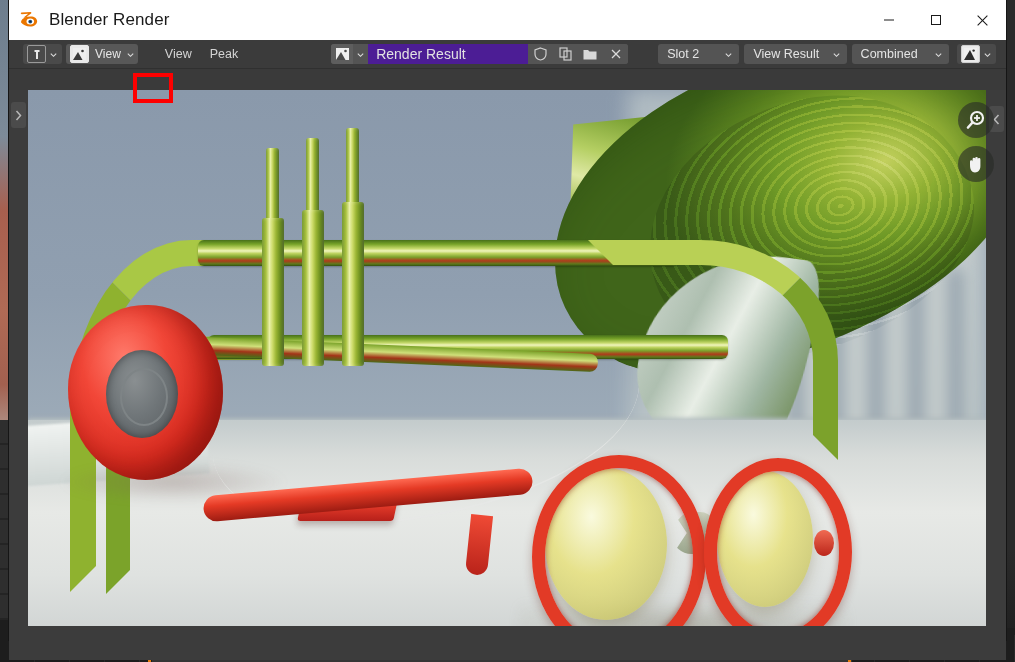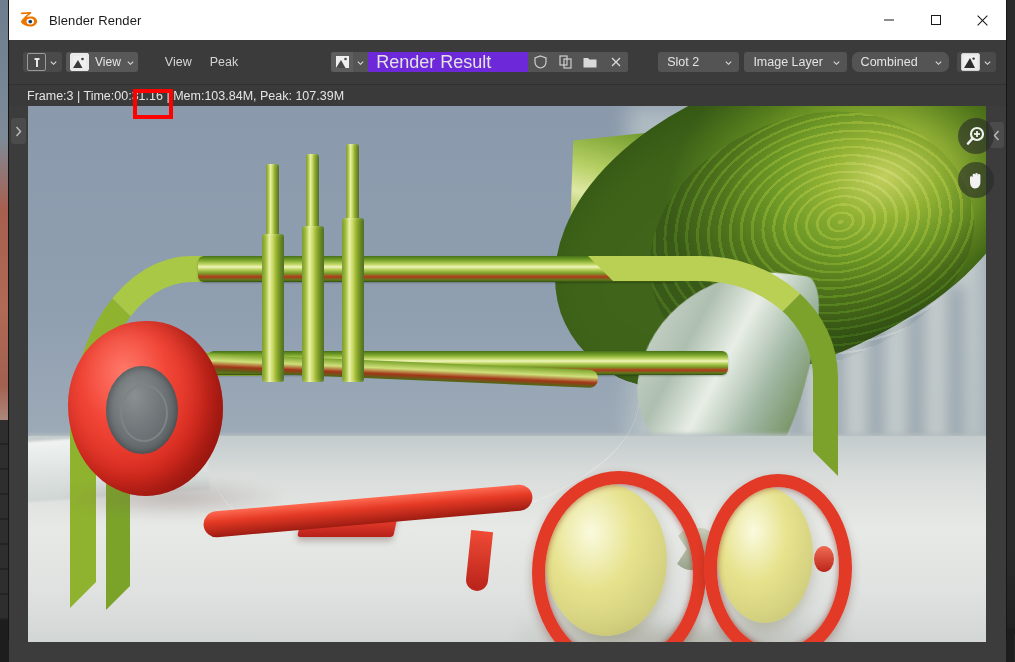--- a/index.html
+++ b/index.html
@@ -56,34 +56,34 @@
     box-shadow: 0 0 0 1px #151515;
   }
 
   
   #titlebar {
     position: relative; height: 40px; background: #ffffff;
     display: flex; align-items: center;
   }
   .blender-logo { width: 22px; height: 22px; margin-left: 9px; flex: none; }
   #title-text {
-    margin-left: 9px; font-size: 13px; color: #1a1a1a;
+    margin-left: 9px; font-size: 17px; color: #1a1a1a;
     letter-spacing: .1px;
   }
   .win-controls { margin-left: auto; display: flex; height: 40px; }
   .win-btn {
     width: 47px; height: 40px; display: flex; align-items: center; justify-content: center;
     background: #ffffff;
   }
   .win-btn svg { display: block; }
 
   
   #toolbar {
     position: relative; height: 28px; background: #3b3b3b;
-    display: flex; align-items: center; padding: 8px 6px;
+    display: flex; align-items: center; padding: 0 6px;
     border-bottom: 1px solid #303030;
   }
   .tb-btn {
     height: 20px; display: flex; align-items: center; gap: 3px;
     background: #585858; border-radius: 3px; padding: 0 4px;
     color: #e6e6e6; font-size: 12px; margin-right: 4px;
   }
   .tb-btn.dark { background: #4a4a4a; }
   .tb-menu {
     color: #d4d4d4; font-size: 12.5px; padding: 0 9px; height: 20px;
@@ -96,22 +96,22 @@
   }
   .datablock {
     display: flex; align-items: center; height: 20px; background: #545454;
     border-radius: 3px; margin-left: 4px;
   }
   .db-icon {
     width: 22px; height: 20px; display: flex; align-items: center; justify-content: center;
     background: #5e5e5e; border-radius: 3px 0 0 3px;
   }
   .db-name {
-    background: #6d28d9; height: 20px; width: 152px; display: flex; align-items: center;
-    padding-left: 8px; color: #e2e2e2; font-size: 18px;
+    background: #4c1d95; height: 20px; width: 152px; display: flex; align-items: center;
+    padding-left: 8px; color: #e2e2e2; font-size: 14px;
   }
   .db-op {
     width: 25px; height: 20px; background: #545454;
     display: flex; align-items: center; justify-content: center;
   }
   .db-op:last-child { border-radius: 0 3px 3px 0; }
   .combo {
     height: 20px; background: #545454; border-radius: 3px; margin-left: 5px;
     display: flex; align-items: center; justify-content: space-between;
     color: #e4e4e4; font-size: 12.5px; padding: 0 6px 0 9px;
@@ -469,27 +469,27 @@
     </div>
 
     <div class="combo" style="width:82px;margin-left:30px;">
       <span>Slot 2</span>
       <svg class="chev" viewBox="0 0 10 10">
         <path d="M2 4l3 3 3-3" fill="none" stroke="#dcdcdc" stroke-width="1.2"></path>
       </svg>
     </div>
 
     <div class="combo" style="width:108px;">
-      <span>Image Layer</span>
+      <span>View Result</span>
       <svg class="chev" viewBox="0 0 10 10">
         <path d="M2 4l3 3 3-3" fill="none" stroke="#dcdcdc" stroke-width="1.2"></path>
       </svg>
     </div>
 
-    <div class="combo" style="width:102px;border-radius:7px;">
+    <div class="combo" style="width:102px;">
       <span>Combined</span>
       <svg class="chev" viewBox="0 0 10 10">
         <path d="M2 4l3 3 3-3" fill="none" stroke="#dcdcdc" stroke-width="1.2"></path>
       </svg>
     </div>
 
     <div class="tb-btn dark" style="margin-left:8px;">
       <span class="icon-box" style="background:#eaeaea;border-color:#cfcfcf;">
         <svg width="13" height="12" viewBox="0 0 13 12">
           <rect x="0" y="0" width="13" height="12" fill="#f0f0f0"></rect>
@@ -497,21 +497,20 @@
           <circle cx="9.6" cy="2.6" r="1.2" fill="#2e2e2e"></circle>
         </svg>
       </span>
       <svg class="chev" viewBox="0 0 10 10">
         <path d="M2 4l3 3 3-3" fill="none" stroke="#dcdcdc" stroke-width="1.2"></path>
       </svg>
     </div>
   </div>
 
   <div id="statusline">
-    <div id="status-text">Frame:3 | Time:00:31.16 | Mem:103.84M, Peak: 107.39M</div>
     <div id="red-annotation"></div>
   </div>
 
   <div id="canvas-area">
 
     <div id="render-image">
       <div class="bg-wall"></div>
       <div class="bg-blurwindow"></div>
       <div class="bg-blurbars"></div>
 

